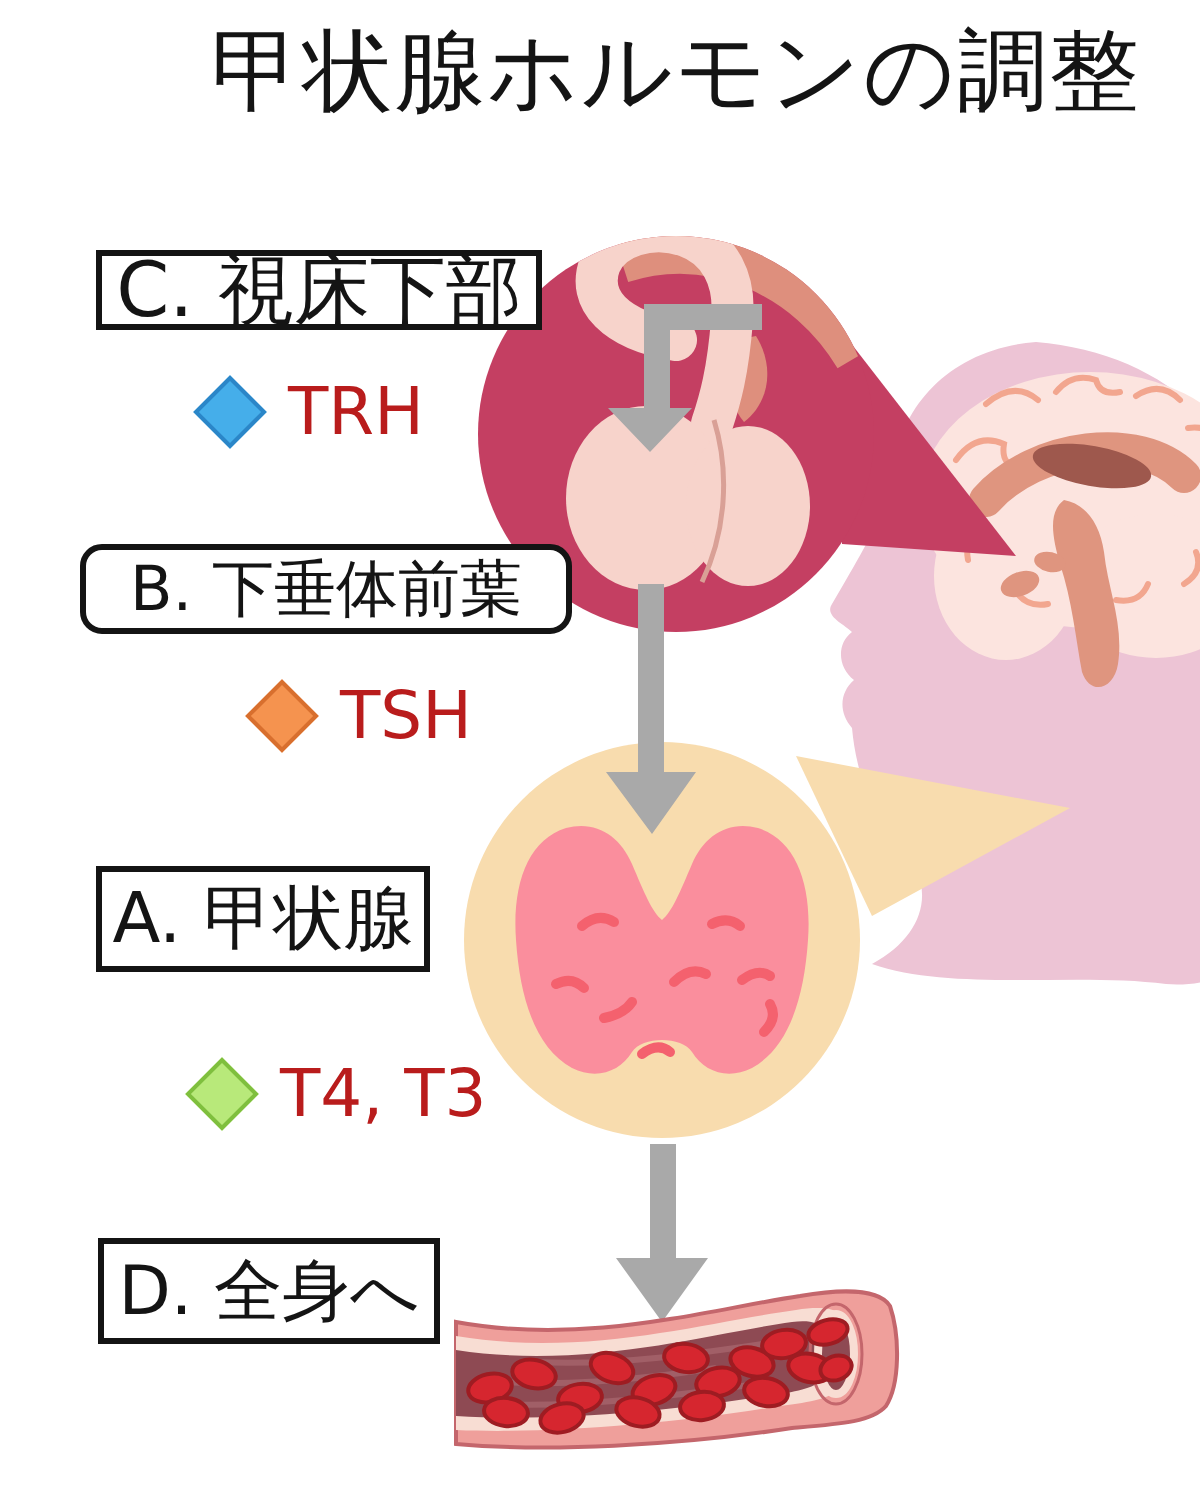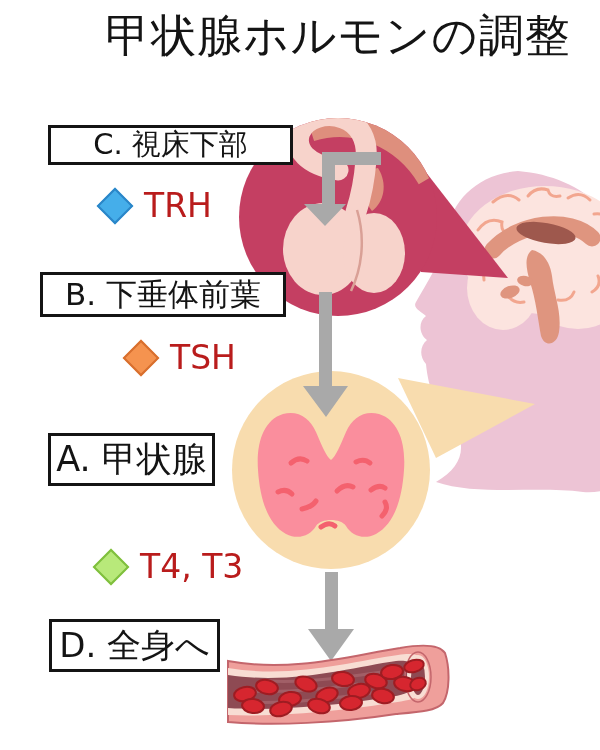--- a/index.html
+++ b/index.html
@@ -10,28 +10,28 @@
   }
   #art{position:absolute;left:0;top:0;}
   .title{
     position:absolute;top:6px;left:0;width:600px;text-align:center;
     font-size:45px;font-weight:500;color:#141414;letter-spacing:1px;
   }
   .box{
     position:absolute;box-sizing:border-box;border:3px solid #141414;background:#ffffff;
     display:flex;align-items:center;justify-content:center;color:#141414;white-space:nowrap;
   }
-  .box-c{left:10px;top:125px;width:245px;height:40px;font-size:29px;}
-  .box-b{left:2px;top:272px;width:246px;height:45px;font-size:31px;}
+  .box-c{left:10px;top:125px;width:223px;height:40px;font-size:38px;}
+  .box-b{left:2px;top:272px;width:246px;height:45px;font-size:31px;border-radius:11px;}
   .box-a{left:10px;top:433px;width:167px;height:53px;font-size:35px;}
   .box-d{left:11px;top:619px;width:171px;height:53px;font-size:34px;}
   .hrow{position:absolute;display:flex;align-items:center;}
   .row-trh{left:58px;top:186px;}
   .row-tsh{left:84px;top:338px;}
-  .row-t4{left:54px;top:547px;justify-content:center;}
+  .row-t4{left:54px;top:527px;justify-content:center;}
   .diamond{width:22px;height:22px;transform:rotate(45deg);margin:6px;flex:0 0 auto;}
   .d-blue{background:#45aeea;border:2px solid #2b86c8;}
   .d-orange{background:#f5934f;border:2px solid #d86f2e;}
   .d-green{background:#b8e97a;border:2px solid #7fbf3e;}
   .hlabel{font-size:33px;color:#b91c1c;margin-left:10px;white-space:nowrap;}
 </style>
 </head>
 <body>
 
 <div id="canvas">

